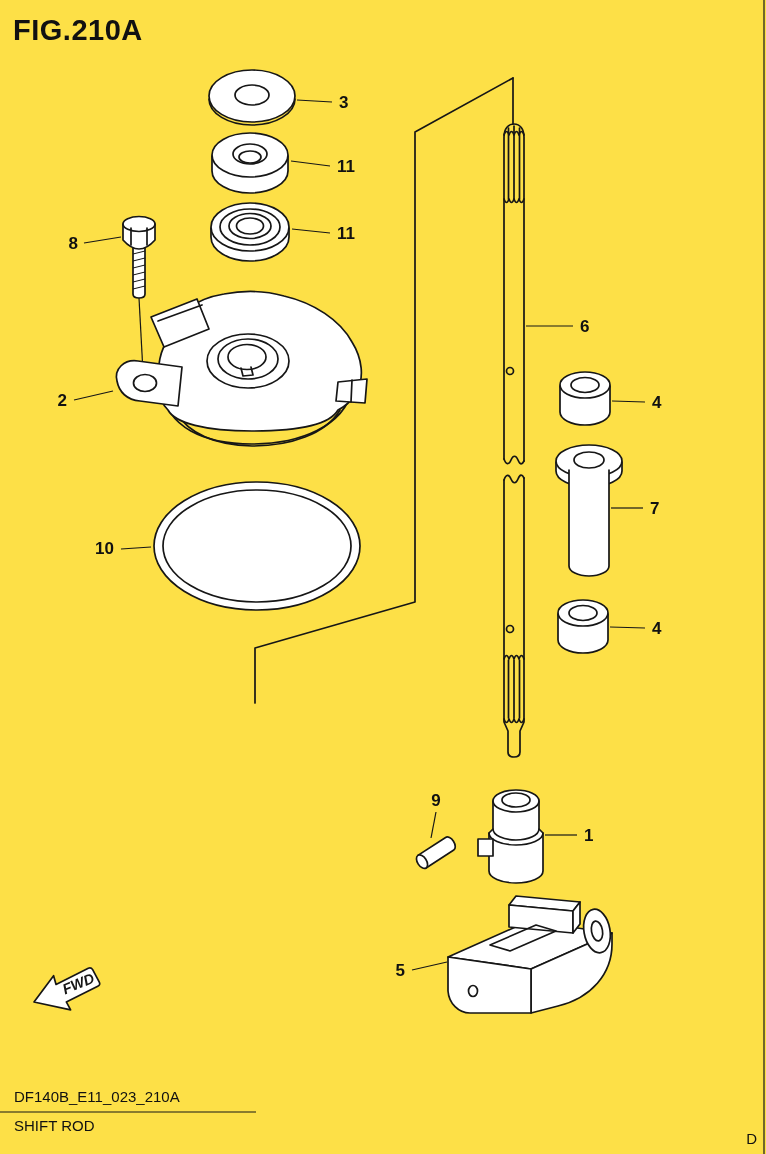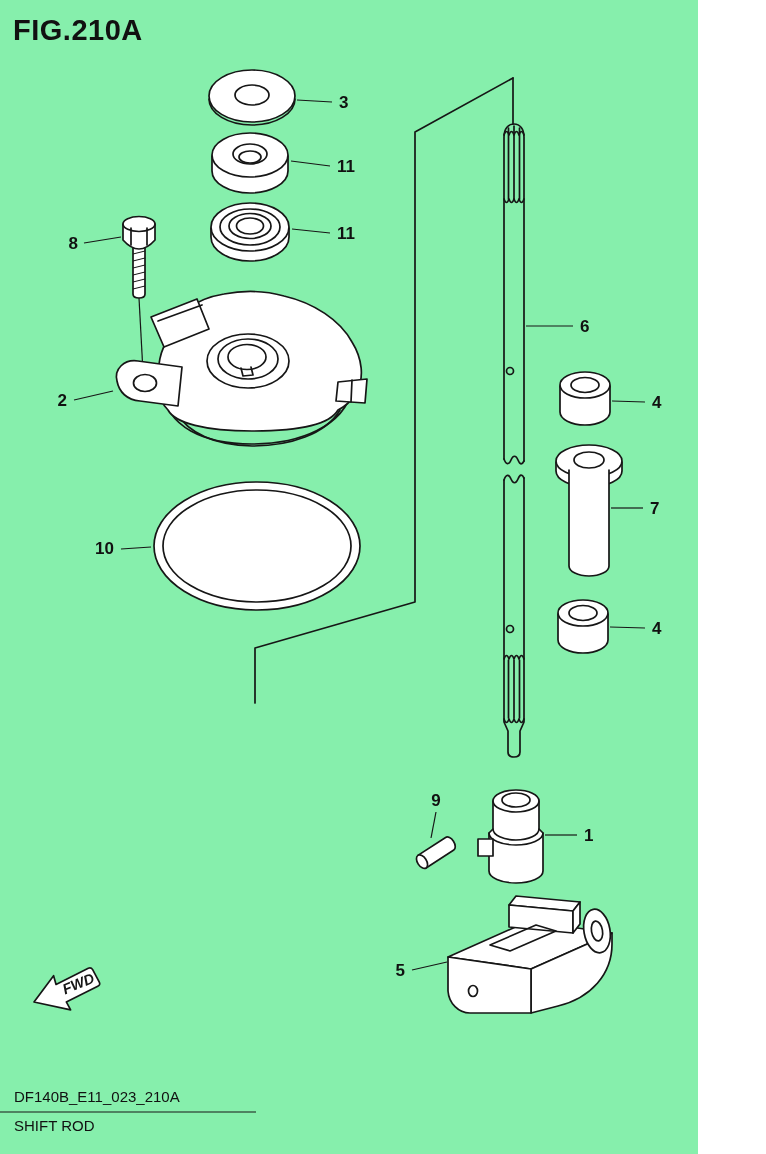--- a/index.html
+++ b/index.html
@@ -1,16 +1,16 @@
 <!DOCTYPE html>
 <html><head>
 <meta charset="utf-8">
 <style>
   html,body{margin:0;padding:0;background:#fff;}
-  .sheet{position:relative;width:698px;height:1154px;background:#86efac;overflow:hidden;
+  .sheet{position:relative;width:766px;height:1154px;background:#fde047;overflow:hidden;
          font-family:"Liberation Sans",sans-serif;}
   svg{display:block;}
   .ln{fill:none;stroke:#161616;stroke-width:1.7;stroke-linecap:round;stroke-linejoin:round;}
   .fw{fill:#ffffff;stroke:#161616;stroke-width:1.7;stroke-linecap:round;stroke-linejoin:round;}
   .ldr{fill:none;stroke:#161616;stroke-width:1.2;}
   .thr{fill:none;stroke:#161616;stroke-width:1;}
   .lbl{font:700 17px "Liberation Sans",sans-serif;fill:#111111;}
   .title{font:600 29px "Liberation Sans",sans-serif;fill:#111111;letter-spacing:.5px;}
   .ftr{font:400 15px "Liberation Sans",sans-serif;fill:#111111;}
   .fwd{font:italic 700 14.5px "Liberation Sans",sans-serif;fill:#161616;}

